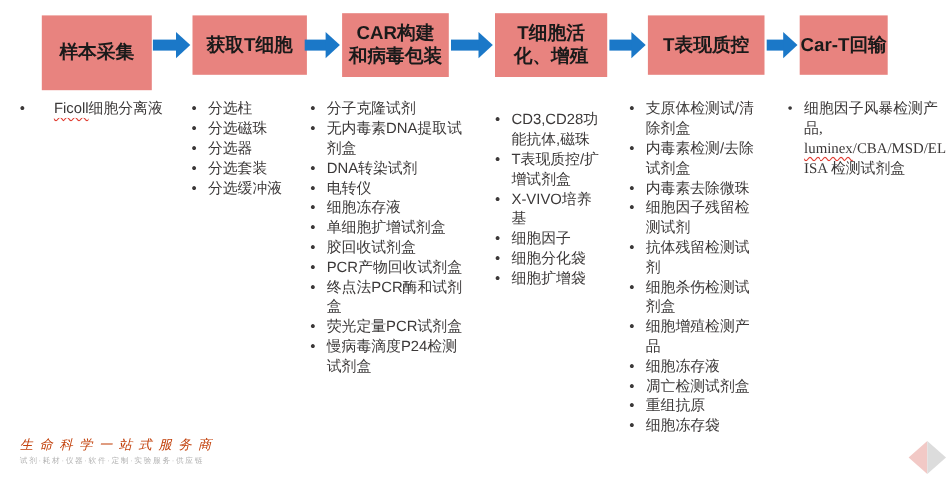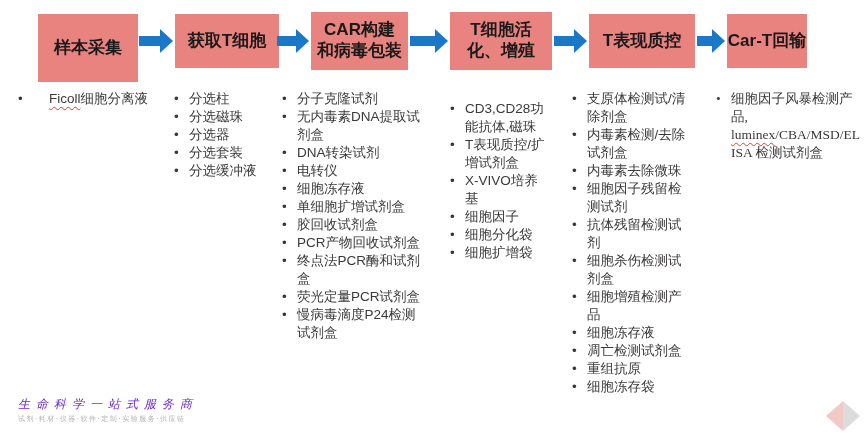--- a/index.html
+++ b/index.html
@@ -39,21 +39,21 @@
   .c1{left:14px;top:90px;width:150px;text-align:center;}
   .c2{left:170px;top:90px;width:110px;}
   .c3{left:278px;top:90px;width:151px;}
   .c4{left:446px;top:100px;width:105px;}
   .c5{left:568px;top:90px;width:123px;}
   .c6{left:712px;top:90px;width:148px;font-family:Liberation Serif, serif;}
   .squiggle{text-decoration:underline;text-decoration-style:wavy;
     text-decoration-color:#e03c31;text-decoration-thickness:1px;text-underline-offset:3px;}
   
   .slogan{
-    position:absolute;left:18px;top:396px;color:#6d28d9;
+    position:absolute;left:18px;top:396px;color:#c2410c;
     font-family:"DejaVu Serif","Liberation Serif",serif;font-style:italic;
     font-size:12px;letter-spacing:6px;white-space:nowrap;
   }
   .tagline{
     position:absolute;left:18px;top:414px;color:#b3b3b3;
     font-size:7px;letter-spacing:1.5px;white-space:nowrap;
   }
   
   .logo{position:absolute;left:826px;top:400px;width:36px;height:32px;}
   .tri-left{position:absolute;left:0;top:1px;width:0;height:0;

